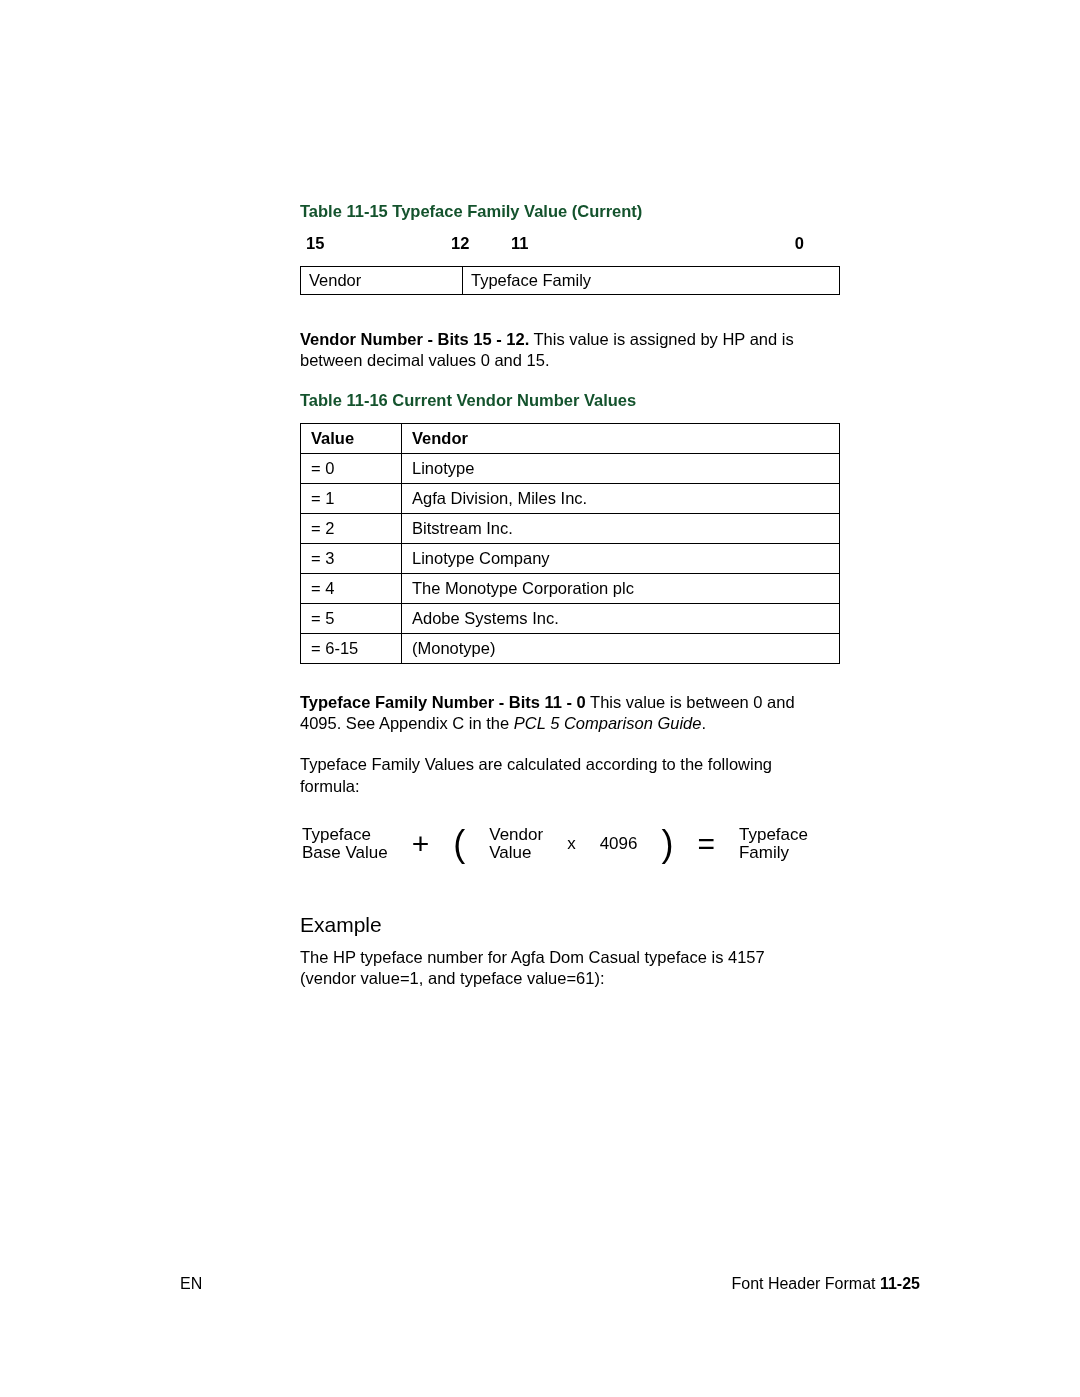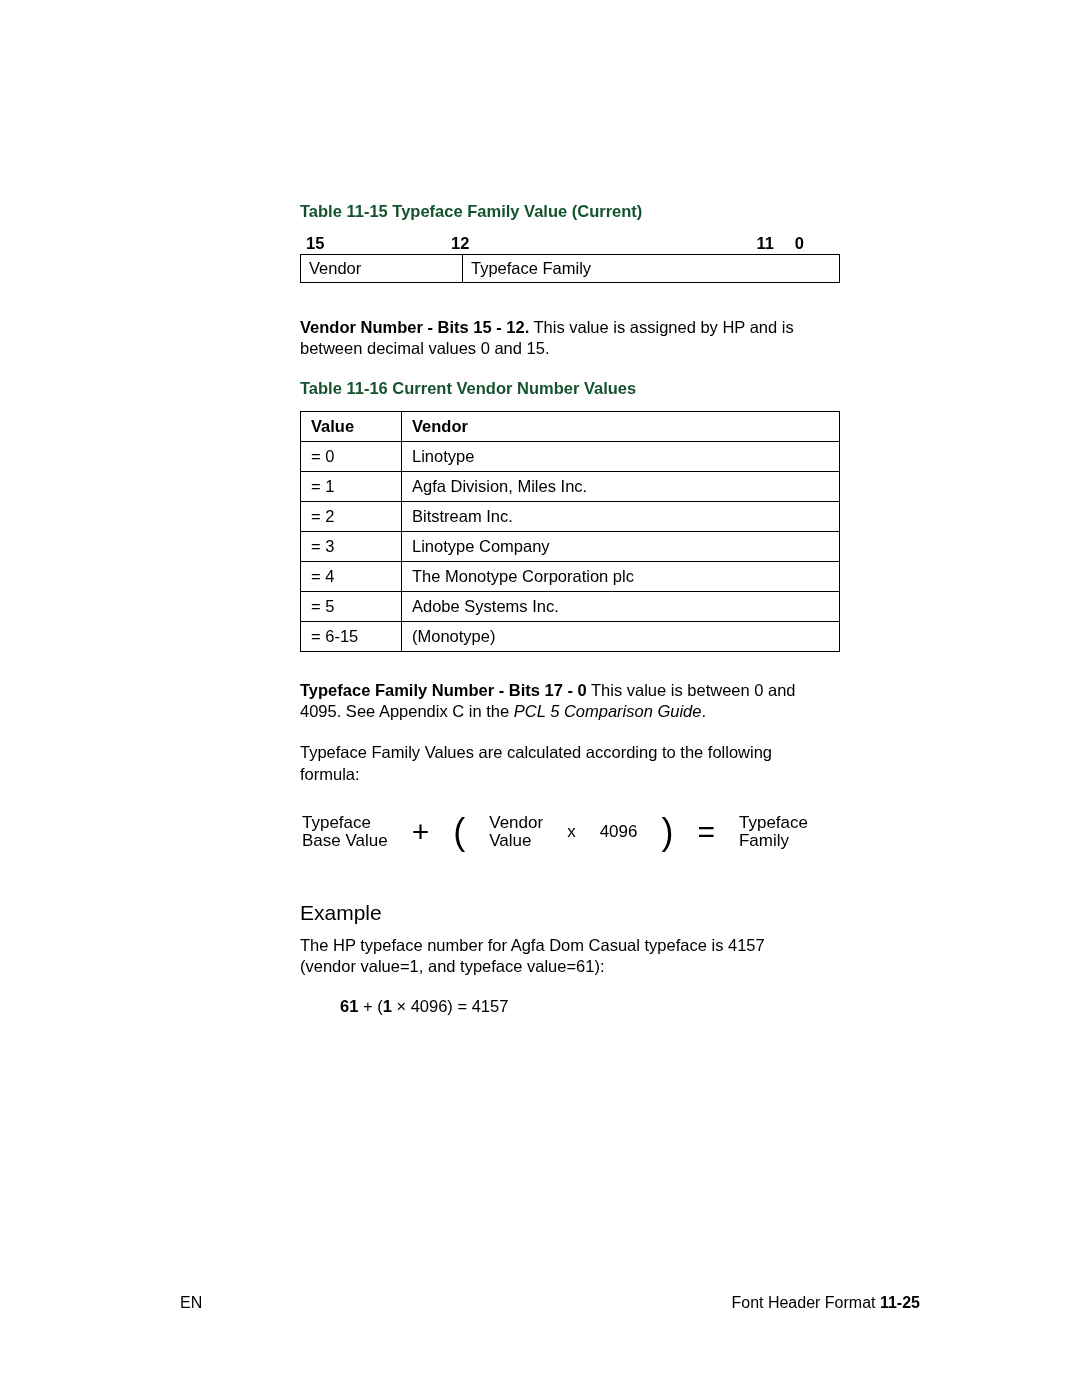--- a/index.html
+++ b/index.html
@@ -18,25 +18,25 @@
     padding: 190px 270px 0 300px;
   }
   .table-caption {
     color: #14532d;
     font-weight: bold;
     margin: 12px 0 13px 0;
   }
   .bits-header {
     display: flex;
     font-weight: bold;
-    margin-bottom: 1px;
+    margin-bottom: 13px;
   }
   .bits-header .seg1 { width: 145px; padding-left: 6px; }
   .bits-header .seg2 { width: 55px; text-align:left; }
-  .bits-header .seg3 { flex:1; text-align:right; padding-left:5px;}
+  .bits-header .seg3 { flex:1; text-align:left; padding-left:5px;}
   .bits-header .seg4 { width: 30px; text-align:right; padding-right:6px;}
   table.t1 {
     border-collapse: collapse;
     width: 540px;
     margin-bottom: 34px;
   }
   table.t1 td {
     border: 1.5px solid #000;
     padding: 4px 8px;
     font-size: 16.5px;
@@ -70,21 +70,21 @@
   .big { font-size: 30px; }
   .paren { font-size: 36px; font-weight: normal; }
   h3.example {
     font-size: 21px;
     font-weight: normal;
     margin: 0 0 10px 0;
   }
   .calc { margin: 14px 0 0 40px; }
   .footer {
     position: absolute;
-    bottom: 85px;
+    bottom: 104px;
     left: 180px;
     right: 160px;
     display: flex;
     justify-content: space-between;
     font-size: 16px;
   }
   .italic { font-style: italic; }
 </style>
 </head>
 <body>
@@ -145,21 +145,21 @@
           <td>Adobe Systems Inc.</td>
         </tr>
     <tr>
           <td>= 6-15</td>
           <td>(Monotype)</td>
         </tr>
   </tbody>
     </table>
 
   <p class="para">
-    <span class="bold">Typeface Family Number - Bits 17 - 0</span><span> This value is between 0 and 4095. See Appendix C in the </span><span class="italic">PCL 5 Comparison Guide</span><span>.</span>
+    <span class="bold">Typeface Family Number - Bits 11 - 0</span><span> This value is between 0 and 4095. See Appendix C in the </span><span class="italic">PCL 5 Comparison Guide</span><span>.</span>
   </p>
 
   <p class="para">Typeface Family Values are calculated according to the following formula:</p>
 
   <div class="formula">
     <span class="stack">
       <span>Typeface</span>
       <span>Base Value</span>
     </span>
     <span class="big">+</span>
@@ -173,23 +173,20 @@
     <span class="paren">)</span>
     <span class="big">=</span>
     <span class="stack">
       <span>Typeface</span>
       <span>Family</span>
     </span>
   </div>
 
   <h3 class="example">Example</h3>
   <p class="para">The HP typeface number for Agfa Dom Casual typeface is 4157 (vendor value=1, and typeface value=61):</p>
-  <p class="calc">
-    <span class="bold">61</span><span> + (</span><span class="bold">1</span><span> × 4096) = 4157</span>
-  </p>
 
 </div>
 
 <div class="footer">
   <span>EN</span>
   <span>
     <span>Font Header Format </span><span class="bold">11-25</span>
   </span>
 </div>
 

